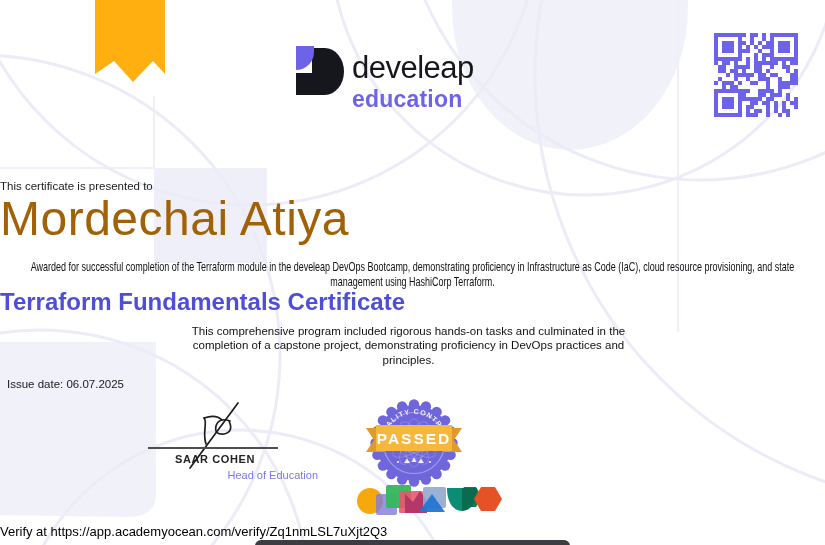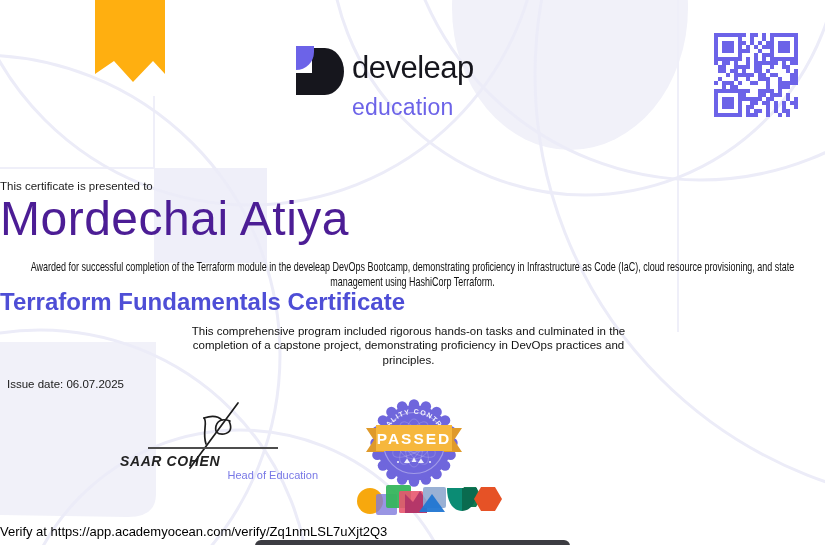--- a/index.html
+++ b/index.html
@@ -15,36 +15,36 @@
   
   #ribbon{left:95px;top:0;z-index:2;}
   
   #logo{left:296px;top:40px;width:230px;height:76px;z-index:2;display:flex;align-items:flex-start;}
   #logomark{position:relative;width:48px;height:58px;flex:0 0 auto;margin-top:2px;}
   #logomark .bowl{position:absolute;left:16px;top:6px;width:32px;height:47px;background:#16161d;border-radius:0 60% 60% 0 / 0 50% 50% 0;}
   #logomark .bar{position:absolute;left:0;top:31px;width:18px;height:22px;background:#16161d;}
   #logomark .tile{position:absolute;left:0;top:4px;width:18px;height:24px;background:#6C63E8;border-radius:0 0 20px 0;}
   #logotext{margin-left:8px;line-height:1;}
   #brand-name{font-size:31px;font-weight:400;color:#16161d;letter-spacing:-0.5px;margin-top:12px;}
-  #brand-division{font-size:23px;font-weight:400;color:#6C63E8;letter-spacing:0.2px;margin-top:13px;}
+  #brand-division{font-size:23px;font-weight:700;color:#6C63E8;letter-spacing:0.2px;margin-top:5px;}
   
   #qr{left:714px;top:33px;z-index:2;}
   
   .centerline{left:0;width:825px;z-index:2;}
   #presented{top:180px;font-size:11.5px;color:#1b1b1b;}
-  #name{top:191px;font-size:48px;color:#4c1d95;letter-spacing:0.5px;}
+  #name{top:191px;font-size:48px;color:#a16207;letter-spacing:0.5px;}
   #award{top:259px;left:-160px;width:1145px;font-size:13px;line-height:1.18;color:#101010;
          transform:scaleX(0.69);transform-origin:center top;text-align:center;z-index:2;}
   #course{top:288px;font-size:24px;font-weight:700;color:#4E4ED6;}
   #program{top:324px;left:178px;width:461px;text-align:center;font-size:11.5px;line-height:1.25;color:#101010;z-index:2;}
   #issue{top:378px;font-size:11.5px;margin-left:7px;}
   #verify{top:524px;font-size:13px;color:#000000;}
   
   #sig{left:120px;top:398px;width:190px;height:95px;z-index:2;}
-  #sig-name{position:absolute;left:0;top:55px;width:190px;font-size:14px;font-weight:600;letter-spacing:0.6px;color:#222;font-style:italic;}
+  #sig-name{position:absolute;left:0;top:55px;width:190px;text-align:center;font-size:11px;font-weight:600;letter-spacing:0.6px;color:#222;}
   #sig-title{position:absolute;left:8px;top:71px;width:190px;text-align:right;font-size:11px;color:#7878E6;}
   
   #badge{left:358px;top:392px;z-index:3;}
   
   #shapes{left:352px;top:480px;z-index:2;}
   
   #bottombar{left:255px;top:540px;width:315px;height:6px;background:#3c3c42;border-radius:7px 7px 0 0;z-index:4;}
 </style>
 </head>
 <body>

